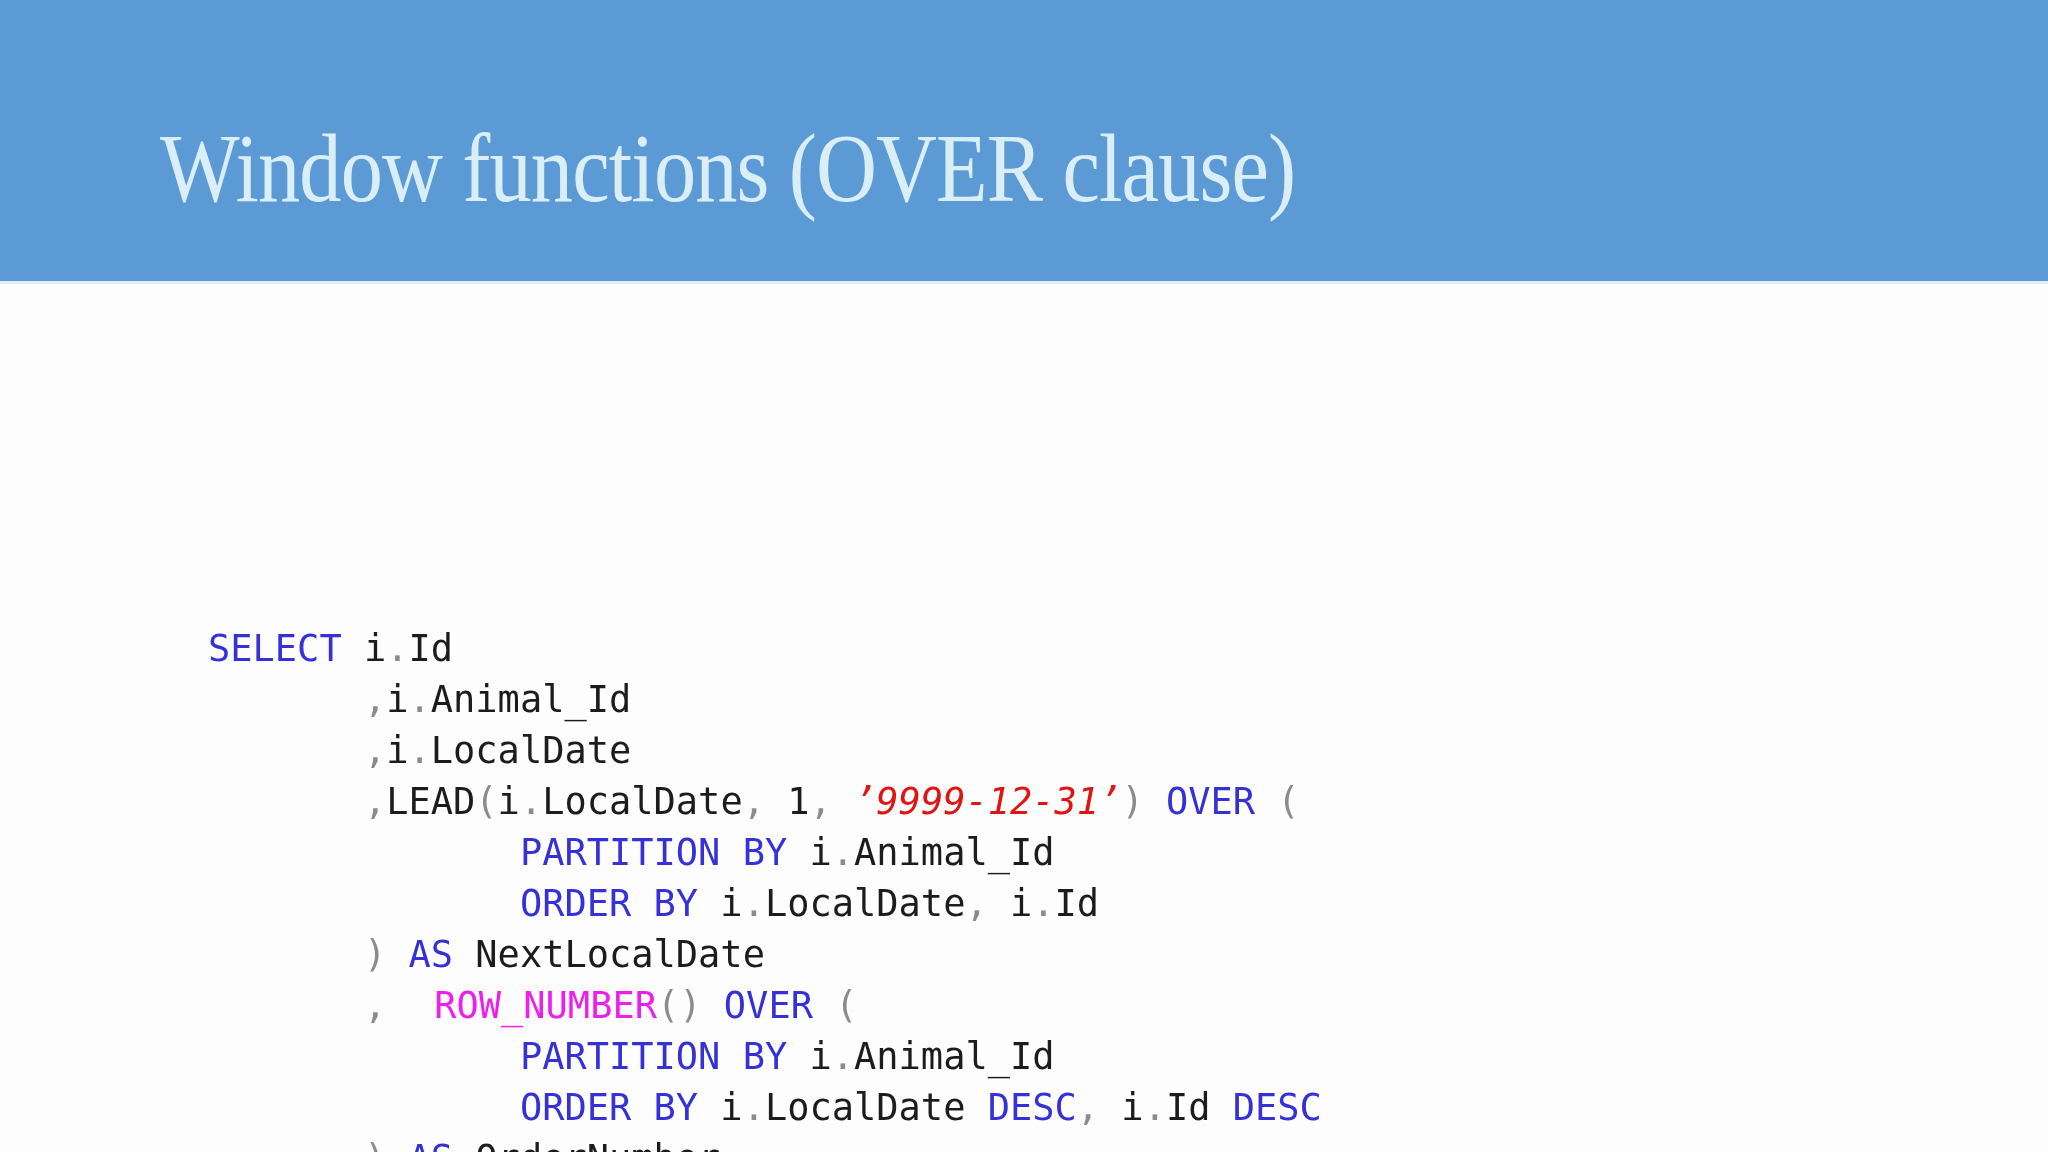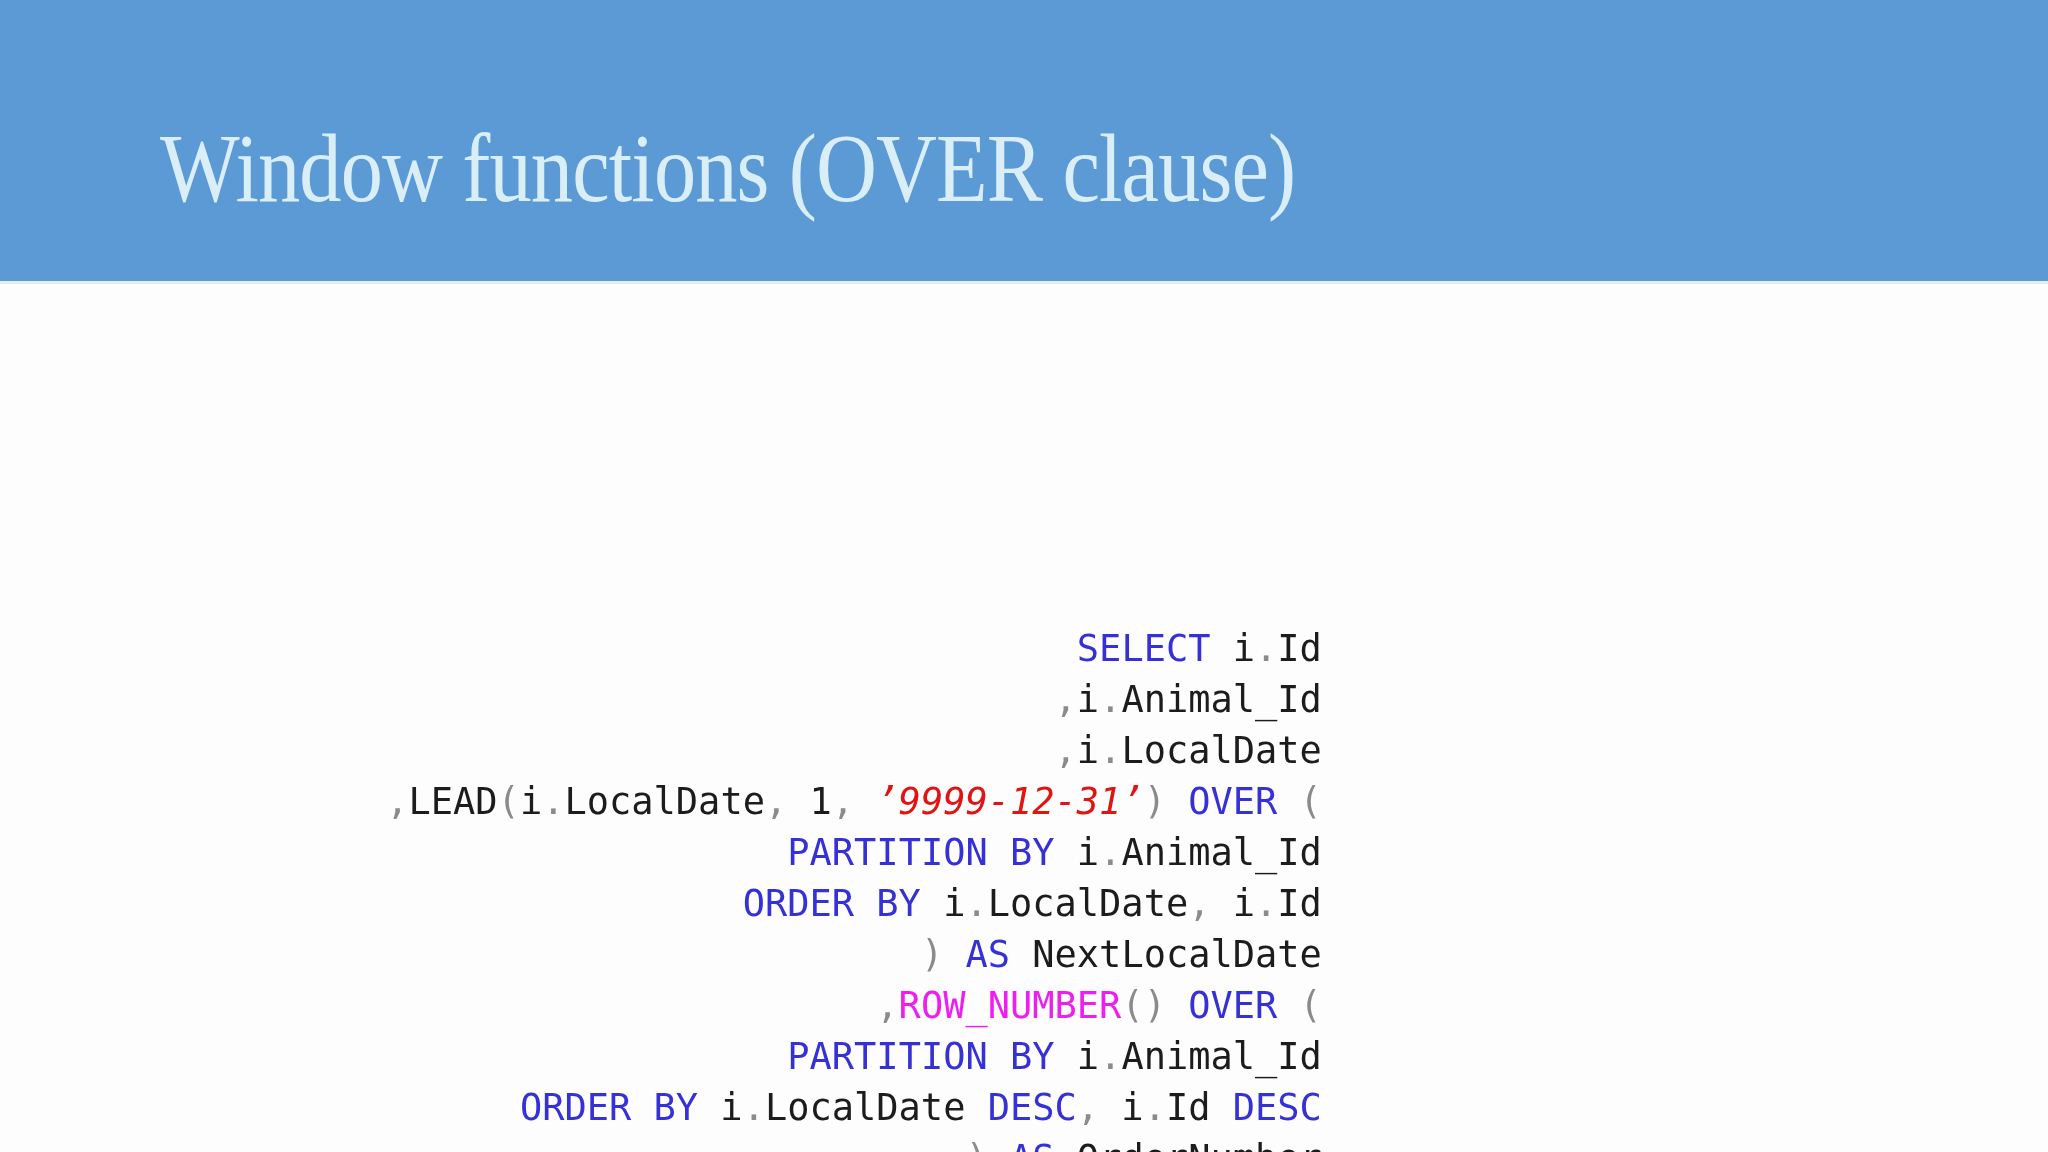--- a/index.html
+++ b/index.html
@@ -38,39 +38,38 @@
     white-space: nowrap;
     transform: scaleX(0.87);
     transform-origin: 0 50%;
   }
   .slide-body {
     position: absolute;
     top: 284px;
     left: 0;
     width: 2028px;
     height: 868px;
-    text-align: right;
   }
   .sql-code {
     position: absolute;
     left: 208px;
     top: 339px;
     margin: 0;
     font-family: "DejaVu Sans Mono", "Liberation Mono", monospace;
     font-size: 37px;
     line-height: 51px;
     white-space: pre;
     color: var(--id-color, #1c1c1c);
   }
   .code-line { white-space: pre; }
   .tk-kw { color: var(--kw-color, #3531d6); }
   .tk-id { color: var(--id-color, #1c1c1c); }
   .tk-pu { color: var(--pu-color, #8b8b8b); }
   .tk-st { color: var(--st-color, #e11414); font-style: italic; }
-  .tk-fn { color: var(--fn-color, #ee1fee); }
+  .tk-fn { color: var(--fn-color, #ee1fee); margin-left: 48px; }
 </style>
 </head>
 <body style="--header-bg: #5b9ad4; --title-color: #daeef8; --body-bg: #fdfdfe; --kw-color: #3531d6; --id-color: #1c1c1c; --pu-color: #8b8b8b; --st-color: #e11414; --fn-color: #ee1fee;">
 
 <header class="slide-header">
   <h1 class="slide-title">Window functions (OVER clause)</h1>
 </header>
 
 <main class="slide-body">
   <pre class="sql-code"><div class="code-line"><span class="tk-kw">SELECT</span><span class="tk-id"> i</span><span class="tk-pu">.</span><span class="tk-id">Id</span></div><div class="code-line"><span class="tk-id">       </span><span class="tk-pu">,</span><span class="tk-id">i</span><span class="tk-pu">.</span><span class="tk-id">Animal_Id</span></div><div class="code-line"><span class="tk-id">       </span><span class="tk-pu">,</span><span class="tk-id">i</span><span class="tk-pu">.</span><span class="tk-id">LocalDate</span></div><div class="code-line"><span class="tk-id">       </span><span class="tk-pu">,</span><span class="tk-id">LEAD</span><span class="tk-pu">(</span><span class="tk-id">i</span><span class="tk-pu">.</span><span class="tk-id">LocalDate</span><span class="tk-pu">,</span><span class="tk-id"> 1</span><span class="tk-pu">,</span><span class="tk-id"> </span><span class="tk-st">’9999-12-31’</span><span class="tk-pu">)</span><span class="tk-id"> </span><span class="tk-kw">OVER</span><span class="tk-id"> </span><span class="tk-pu">(</span></div><div class="code-line"><span class="tk-id">              </span><span class="tk-kw">PARTITION BY</span><span class="tk-id"> i</span><span class="tk-pu">.</span><span class="tk-id">Animal_Id</span></div><div class="code-line"><span class="tk-id">              </span><span class="tk-kw">ORDER BY</span><span class="tk-id"> i</span><span class="tk-pu">.</span><span class="tk-id">LocalDate</span><span class="tk-pu">,</span><span class="tk-id"> i</span><span class="tk-pu">.</span><span class="tk-id">Id</span></div><div class="code-line"><span class="tk-id">       </span><span class="tk-pu">)</span><span class="tk-id"> </span><span class="tk-kw">AS</span><span class="tk-id"> NextLocalDate</span></div><div class="code-line"><span class="tk-id">       </span><span class="tk-pu">,</span><span class="tk-fn">ROW_NUMBER</span><span class="tk-pu">()</span><span class="tk-id"> </span><span class="tk-kw">OVER</span><span class="tk-id"> </span><span class="tk-pu">(</span></div><div class="code-line"><span class="tk-id">              </span><span class="tk-kw">PARTITION BY</span><span class="tk-id"> i</span><span class="tk-pu">.</span><span class="tk-id">Animal_Id</span></div><div class="code-line"><span class="tk-id">              </span><span class="tk-kw">ORDER BY</span><span class="tk-id"> i</span><span class="tk-pu">.</span><span class="tk-id">LocalDate</span><span class="tk-id"> </span><span class="tk-kw">DESC</span><span class="tk-pu">,</span><span class="tk-id"> i</span><span class="tk-pu">.</span><span class="tk-id">Id</span><span class="tk-id"> </span><span class="tk-kw">DESC</span></div><div class="code-line"><span class="tk-id">       </span><span class="tk-pu">)</span><span class="tk-id"> </span><span class="tk-kw">AS</span><span class="tk-id"> OrderNumber</span></div></pre>

